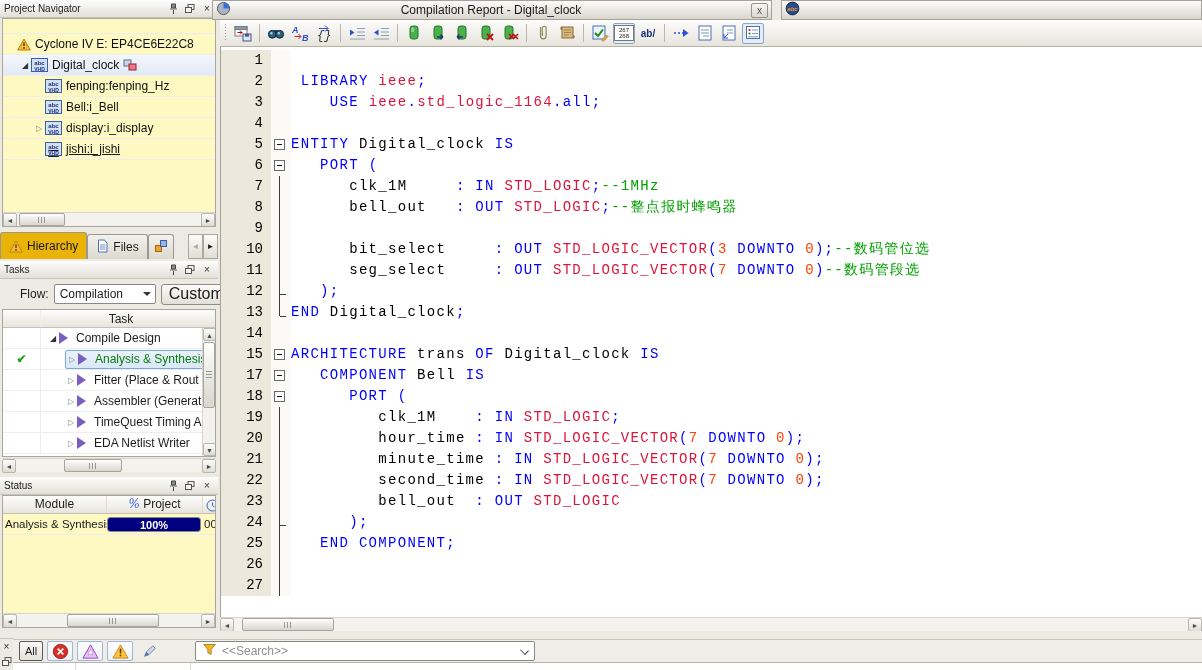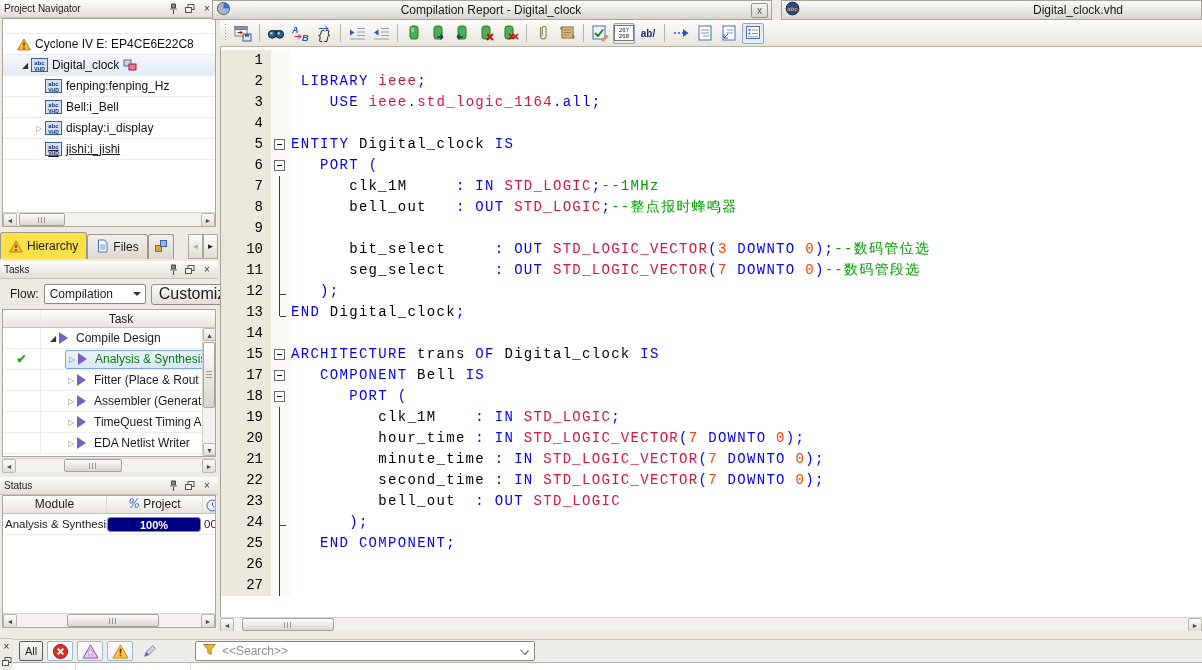--- a/index.html
+++ b/index.html
@@ -8,21 +8,21 @@
         font-family:"Liberation Sans",sans-serif;font-size:12px;color:#1b1b1b;overflow:hidden;}
   
   .panel{position:absolute;left:0;width:218px;background:#ECEAE2;}
   .ptitle{height:18px;display:flex;align-items:center;padding:0 4px;
           background:linear-gradient(#FDFDFC,#E2DFD7);border-bottom:1px solid #C7C4BB;}
   .ptitle .t{flex:1;font-size:10px;color:#222;}
   .pbtns{display:flex;gap:3px;align-items:center;}
   .pbtn{width:14px;height:13px;display:flex;align-items:center;justify-content:center;
         font-size:10px;color:#333;cursor:default;}
   .pbtn svg{display:block}
-  .pbody{position:absolute;left:2px;right:2px;bottom:2px;background:#ffffff;border:1px solid #A9A69E;overflow:hidden;}
+  .pbody{position:absolute;left:2px;right:2px;bottom:2px;background:#fef9c3;border:1px solid #A9A69E;overflow:hidden;}
   
   .sb-h{position:absolute;height:14px;display:flex;background:#F3F2EE;border-top:1px solid #D8D5CC;}
   .sb-v{position:absolute;width:13px;display:flex;flex-direction:column;background:#F3F2EE;border-left:1px solid #D8D5CC;}
   .sb-btn{flex:none;width:14px;height:14px;font-size:7px;line-height:14px;text-align:center;color:#4a4a4a;
           background:linear-gradient(#FDFDFD,#DEDCD4);border:1px solid #B9B6AD;border-radius:2px;}
   .sb-v .sb-btn{width:13px;height:13px;line-height:13px;}
   .sb-track{flex:1;position:relative;}
   .sb-thumb{position:absolute;background:linear-gradient(#FEFEFE,#D9D6CE);border:1px solid #A7A49B;border-radius:2px;}
   .sb-h .sb-thumb{top:0;height:13px;}
   .sb-v .sb-thumb{left:0;width:12px;}
@@ -41,28 +41,28 @@
   .exp.col{color:#8a8a8a;}
   .ti{flex:none;margin-right:4px;display:flex;align-items:center;}
   .pn-lbl{font-size:12px;color:#111;}
   .vhd-ic{width:17px;height:14px;background:#D4E0F4;border:1px solid #3A5FA5;color:#15307a;
           font-size:6px;font-weight:bold;line-height:6px;text-align:center;padding-top:1px;}
   .vhd-ic b{display:block;font-size:5px;letter-spacing:0;}
   
   #tabbar{position:absolute;top:231px;left:0;width:218px;height:28px;display:flex;align-items:flex-end;}
   .tab{height:25px;display:flex;align-items:center;gap:4px;padding:0 8px;border:1px solid #9B988F;border-bottom:none;
        background:linear-gradient(#F2F1ED,#DCD9D0);border-radius:3px 3px 0 0;font-size:12px;}
-  .tab.active{background:#fde047;height:27px;}
+  .tab.active{background:#eab308;height:27px;}
   .tab-arrows{margin-left:auto;display:flex;}
   .tab-arr{width:15px;height:25px;border:1px solid #ABA89F;background:linear-gradient(#FBFBFA,#E0DDD5);
            font-size:8px;text-align:center;line-height:24px;color:#222;}
   .tab-arr.dis{color:#b0ada4;}
   
   #tasks{top:261px;height:212px;}
-  .flowrow{position:absolute;top:20px;left:0;right:0;height:26px;display:flex;align-items:center;gap:5px;padding:0 10px;}
+  .flowrow{position:absolute;top:20px;left:0;right:0;height:26px;display:flex;align-items:center;gap:5px;padding:0 20px;}
   .combo{flex:none;width:102px;height:20px;background:#fff;border:1px solid #8a887f;border-radius:2px;
          display:flex;align-items:center;padding-left:5px;font-size:12px;position:relative;}
   .combo .arr{position:absolute;right:4px;top:7px;width:0;height:0;border:4px solid transparent;border-top-color:#333;}
   .btn{height:21px;background:linear-gradient(#FCFCFB,#E2DFD7);border:1px solid #8F8D84;border-radius:3px;
        padding:0 7px;font-size:16px;display:flex;align-items:center;}
   #task-table{position:absolute;top:48px;left:2px;right:2px;bottom:16px;background:#fff;border:1px solid #A9A69E;overflow:hidden;}
   .thead{height:18px;background:linear-gradient(#FDFDFC,#E8E5DD);border-bottom:1px solid #C4C1B8;
          display:flex;align-items:center;font-size:12px;color:#222;}
   .task-row{height:21px;display:flex;align-items:center;border-bottom:1px solid #EDEDED;white-space:nowrap;overflow:hidden;}
   .task-c1{width:38px;flex:none;text-align:center;border-right:1px solid #EDEDED;align-self:stretch;
@@ -495,21 +495,20 @@
           <path d="M8 8V1.5A6.5 6.5 0 0 1 14.5 8z" fill="#3A6FD8"></path>
         </svg></i>
     <span class="ttl">Compilation Report - Digital_clock</span>
     <span class="wclose">x</span>
   </div>
   <div class="mdi-tb" id="tb-right">
     <i class="ic"><svg width="15" height="15" viewBox="0 0 16 16">
           <circle cx="8" cy="8" r="6.8" fill="#2A4A8A" stroke="#13234A"></circle>
           <text x="8" y="10.5" font-size="6.5" fill="#F0A030" text-anchor="middle" font-weight="bold" font-family="Liberation Sans,sans-serif">abc</text>
         </svg></i>
-    <span class="ttl">Digital_clock.vhd</span>
   </div>
 
   <div id="edtoolbar">
       <div class="tb-grip"></div>
       <div class="tb-btn">
         <i>
           <svg width="18" height="18" viewBox="0 0 18 18">
             <rect x="1" y="2.5" width="12" height="9.5" fill="#fff" stroke="#7A7A7A"></rect>
             <rect x="1" y="2.5" width="12" height="3" fill="#7D9CC4" stroke="#7A7A7A"></rect>
             <path d="M3.5 8.5h4.5l-2-2m2 2l-2 2" stroke="#C00000" fill="none"></path>

